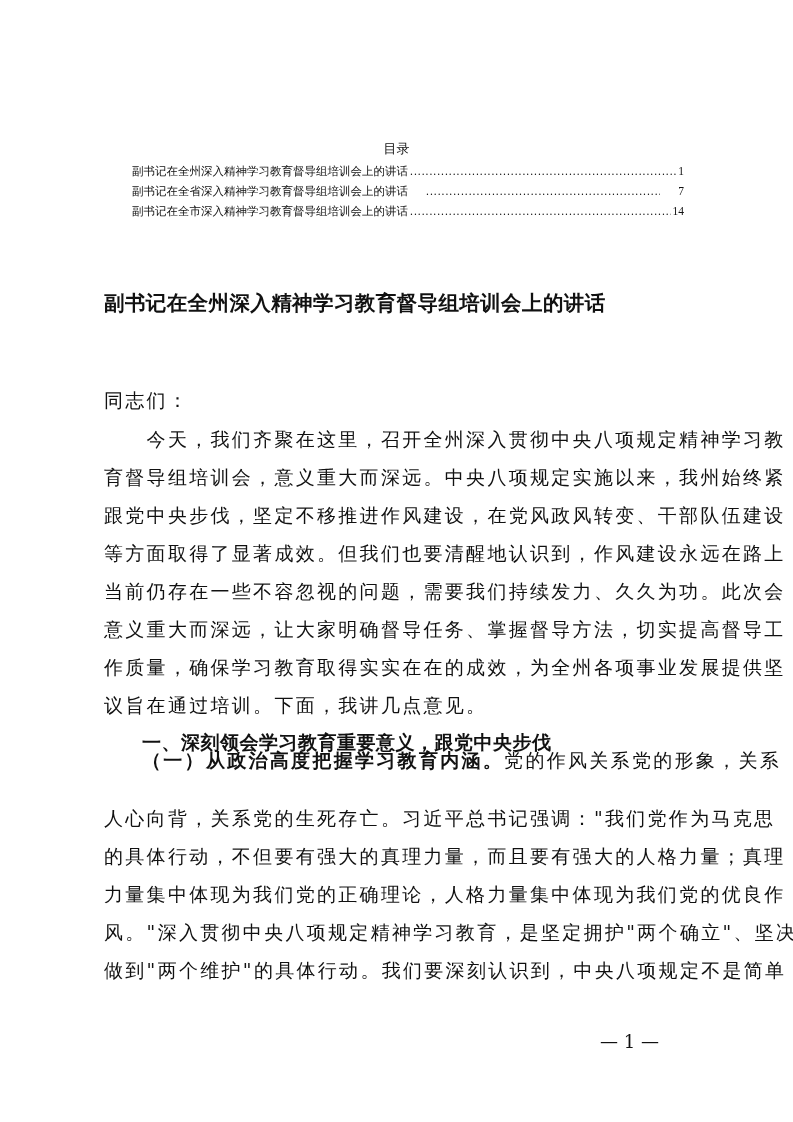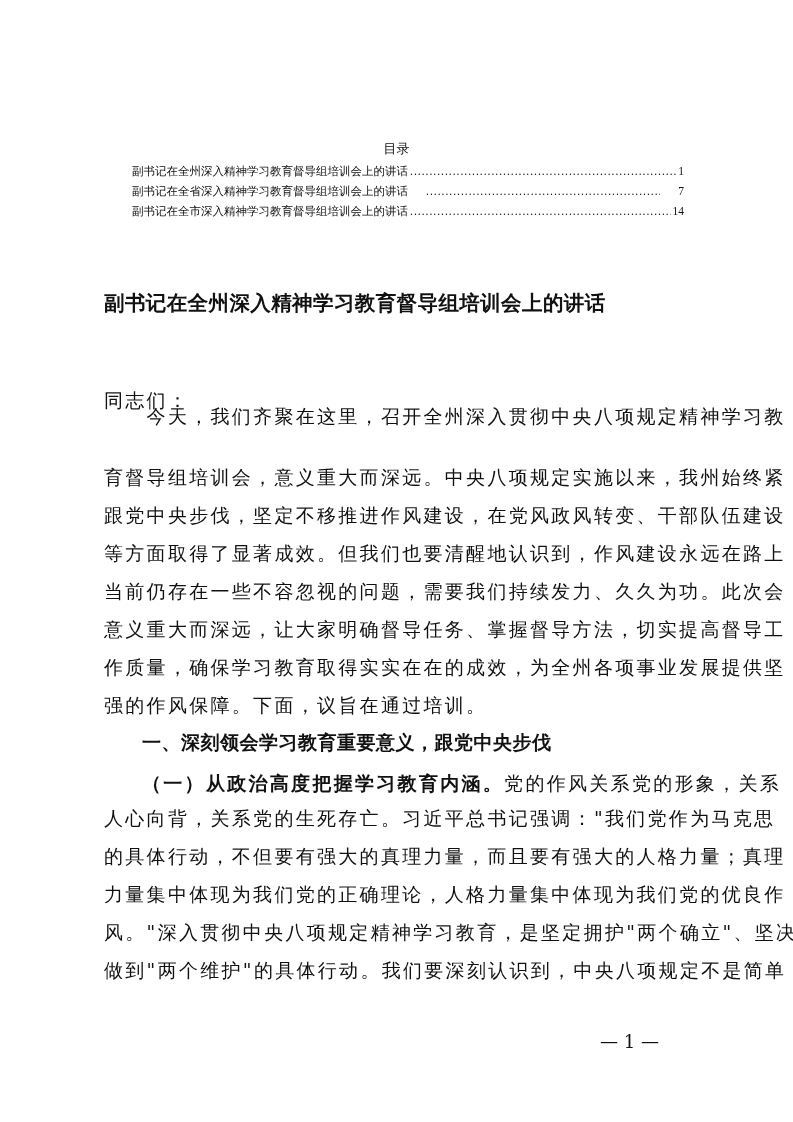--- a/index.html
+++ b/index.html
@@ -35,30 +35,30 @@
 <div class="toc-row" style="top:203px;text-align:center;">
   <span class="t">副书记在全市深入精神学习教育督导组培训会上的讲话</span>
   <span class="dots">........................................................................................................................</span>
   <span class="pg">14</span>
 </div>
 
 <div class="doc-title">副书记在全州深入精神学习教育督导组培训会上的讲话</div>
 
 <div class="body" style="top:0;">
   <div class="line" style="top:388px;">同志们：</div>
-  <div class="line" style="top:404px;">　　今天，我们齐聚在这里，召开全州深入贯彻中央八项规定精神学习教</div>
+  <div class="line" style="top:427px;">　　今天，我们齐聚在这里，召开全州深入贯彻中央八项规定精神学习教</div>
   <div class="line" style="top:465px;">育督导组培训会，意义重大而深远。中央八项规定实施以来，我州始终紧</div>
   <div class="line" style="top:503px;">跟党中央步伐，坚定不移推进作风建设，在党风政风转变、干部队伍建设</div>
   <div class="line" style="top:541px;">等方面取得了显著成效。但我们也要清醒地认识到，作风建设永远在路上，</div>
   <div class="line" style="top:579px;">当前仍存在一些不容忽视的问题，需要我们持续发力、久久为功。此次会</div>
   <div class="line" style="top:617px;">意义重大而深远，让大家明确督导任务、掌握督导方法，切实提高督导工</div>
   <div class="line" style="top:655px;">作质量，确保学习教育取得实实在在的成效，为全州各项事业发展提供坚</div>
-  <div class="line" style="top:693px;">强的作风保障。下面，议旨在通过培训。</div>
+  <div class="line" style="top:693px;">议旨在通过培训。下面，我讲几点意见。</div>
   <div class="line heading" style="top:730px; left:38px;">一、深刻领会学习教育重要意义，跟党中央步伐</div>
-  <div class="line" style="top:771px; left:38px;"><span style="font-weight:bold;">（一）从政治高度把握学习教育内涵。</span><span>党的作风关系党的形象，关系</span></div>
+  <div class="line" style="top:748px; left:38px;"><span style="font-weight:bold;">（一）从政治高度把握学习教育内涵。</span><span>党的作风关系党的形象，关系</span></div>
   <div class="line" style="top:806px;">人心向背，关系党的生死存亡。习近平总书记强调："我们党作为马克思</div>
   <div class="line" style="top:844px;">的具体行动，不但要有强大的真理力量，而且要有强大的人格力量；真理</div>
   <div class="line" style="top:882px;">力量集中体现为我们党的正确理论，人格力量集中体现为我们党的优良作</div>
   <div class="line" style="top:920px;">风。"深入贯彻中央八项规定精神学习教育，是坚定拥护"两个确立"、坚决</div>
   <div class="line" style="top:958px;">做到"两个维护"的具体行动。我们要深刻认识到，中央八项规定不是简单</div>
 </div>
 
 <div class="page-no">— 1 —</div>
 
 </body></html>

